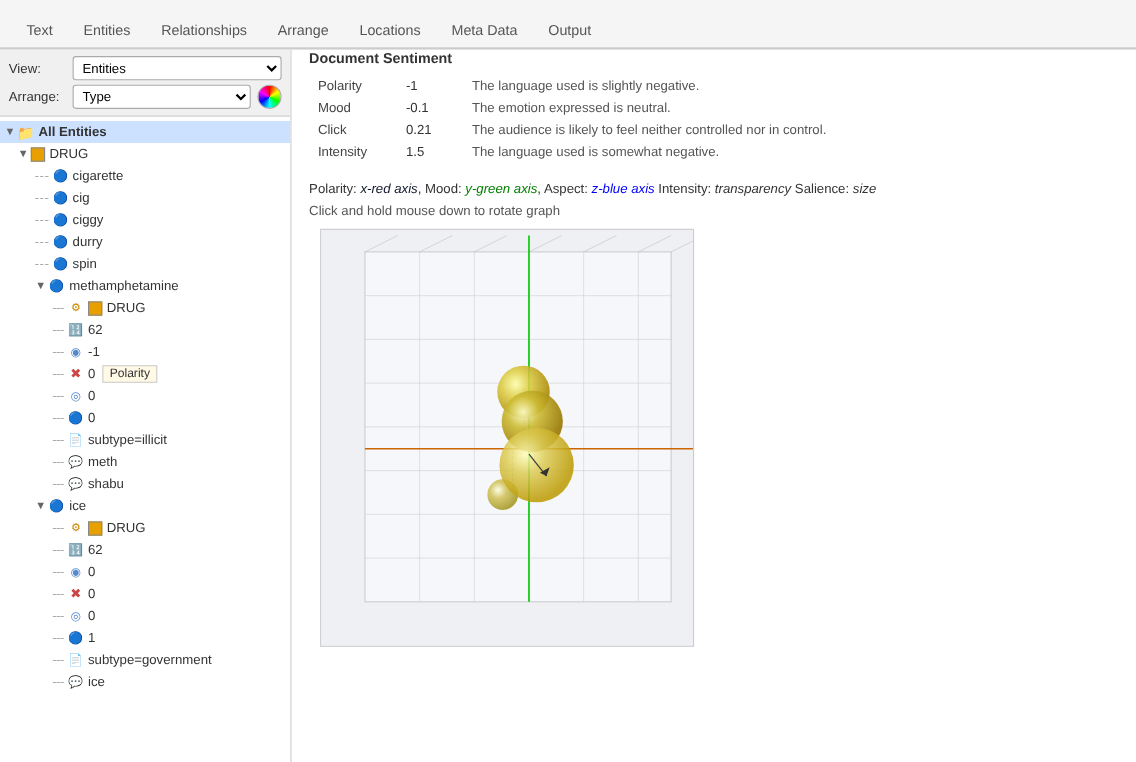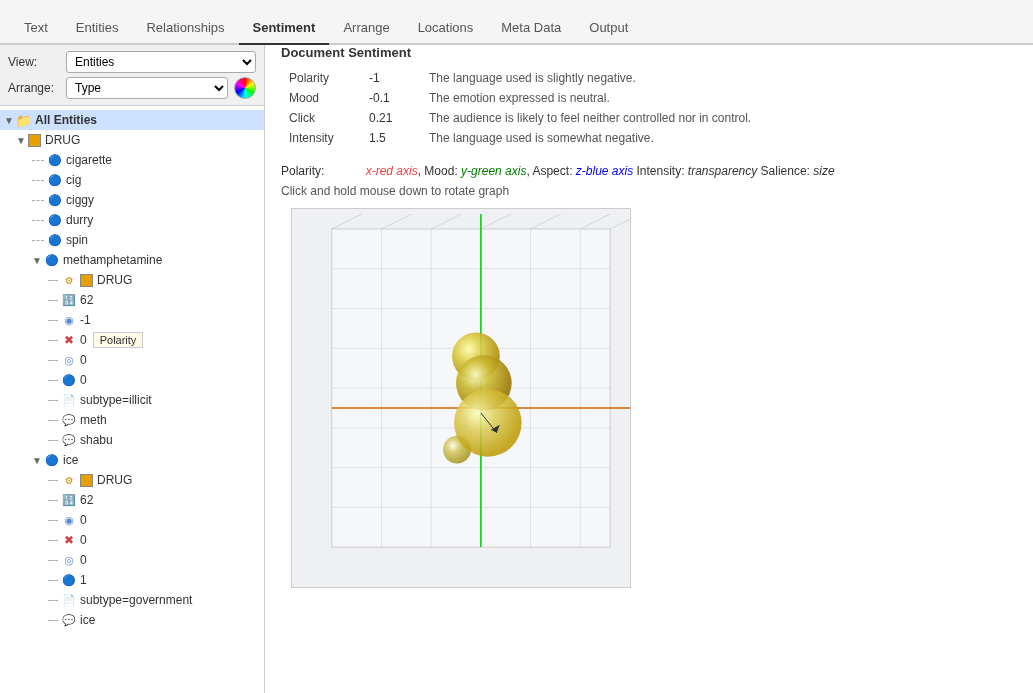--- a/index.html
+++ b/index.html
@@ -177,21 +177,21 @@
       font-weight: bold;
       color: #333;
       margin-bottom: 6px;
     }
     .axis-legend {
       font-size: 12px;
       color: #333;
       margin-bottom: 4px;
       line-height: 1.5;
     }
-    .axis-red { color: #ef4444; font-style: italic; margin-left: 38px; }
+    .axis-red { color: #0f172a; font-style: italic; }
     .axis-green { color: green; font-style: italic; }
     .axis-blue { color: blue; font-style: italic; }
     .axis-italic { font-style: italic; }
     .click-hint {
       font-size: 12px;
       color: #555;
       margin-bottom: 10px;
     }
 
     
@@ -209,21 +209,20 @@
       height: 100%;
     }
   </style>
 </head>
 <body>
 
 <div class="top-tabs">
   <div class="top-tab">Text</div>
   <div class="top-tab">Entities</div>
   <div class="top-tab">Relationships</div>
-  <div class="top-tab active">Sentiment</div>
   <div class="top-tab">Arrange</div>
   <div class="top-tab">Locations</div>
   <div class="top-tab">Meta Data</div>
   <div class="top-tab">Output</div>
 </div>
 
 <div class="main-layout">
 
   <div class="sidebar">
     <div class="sidebar-controls">

